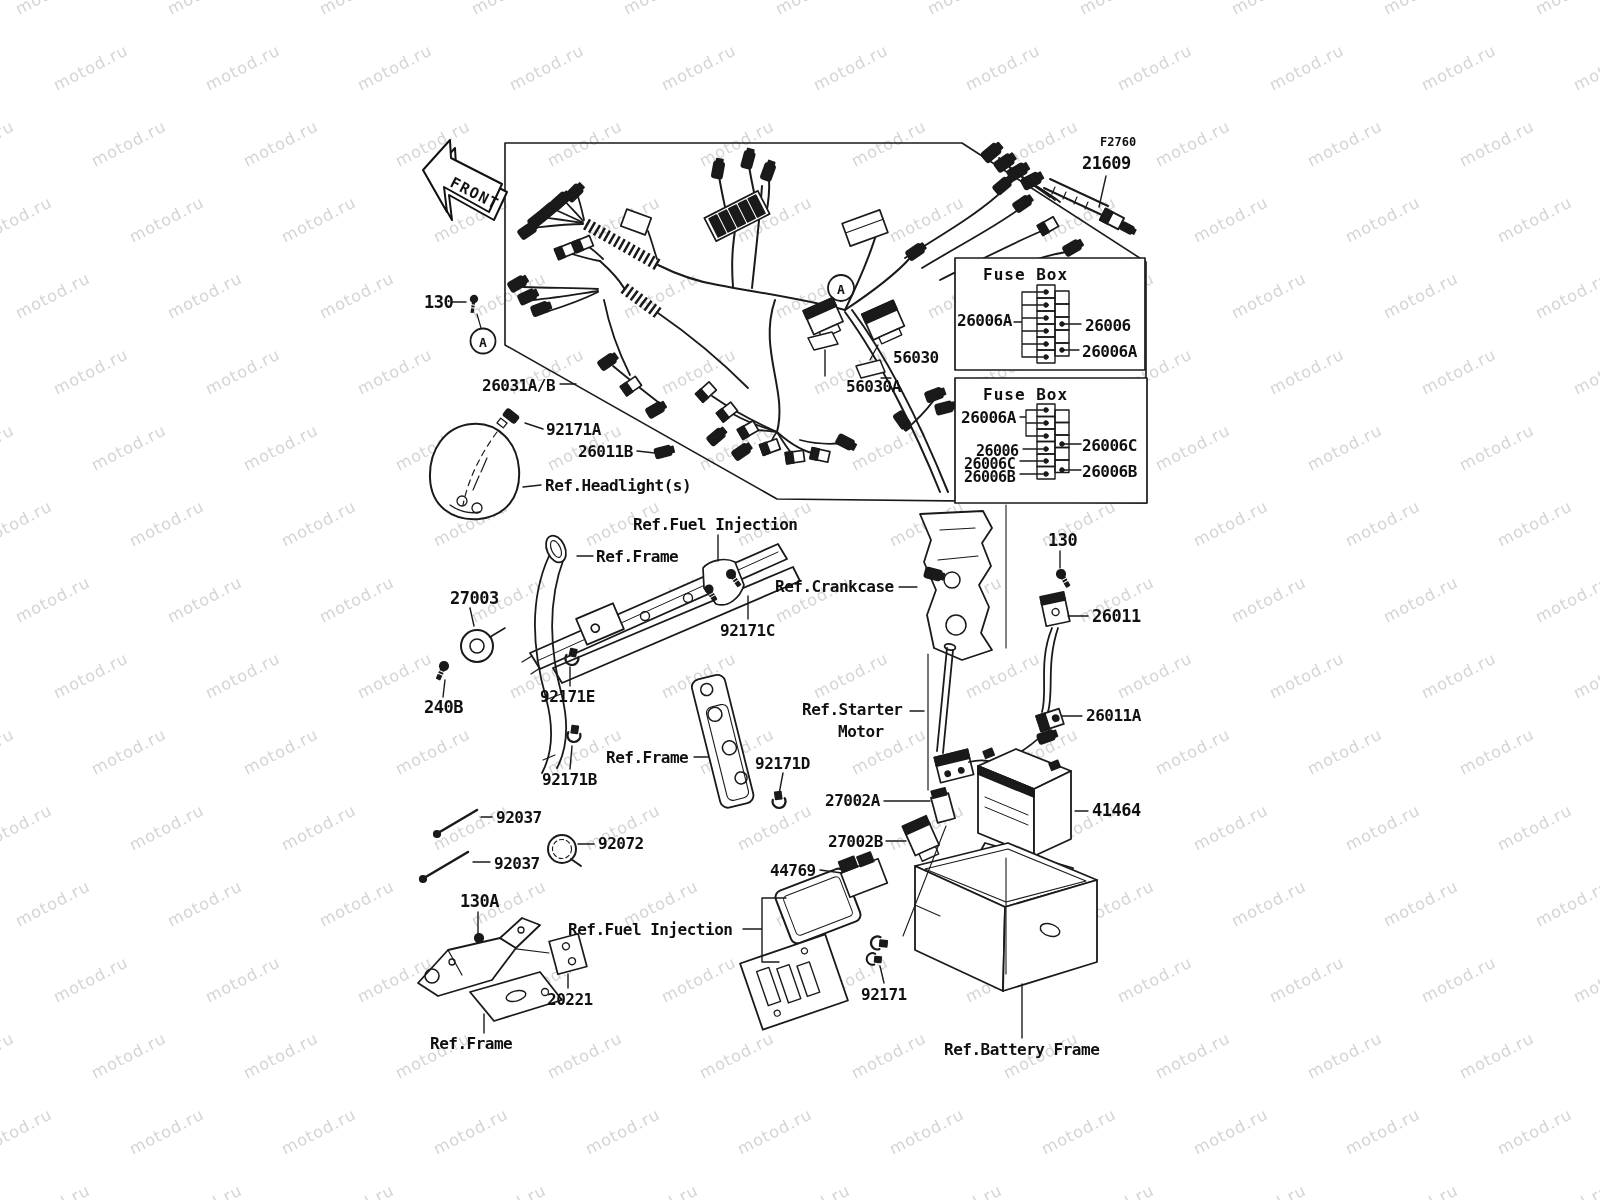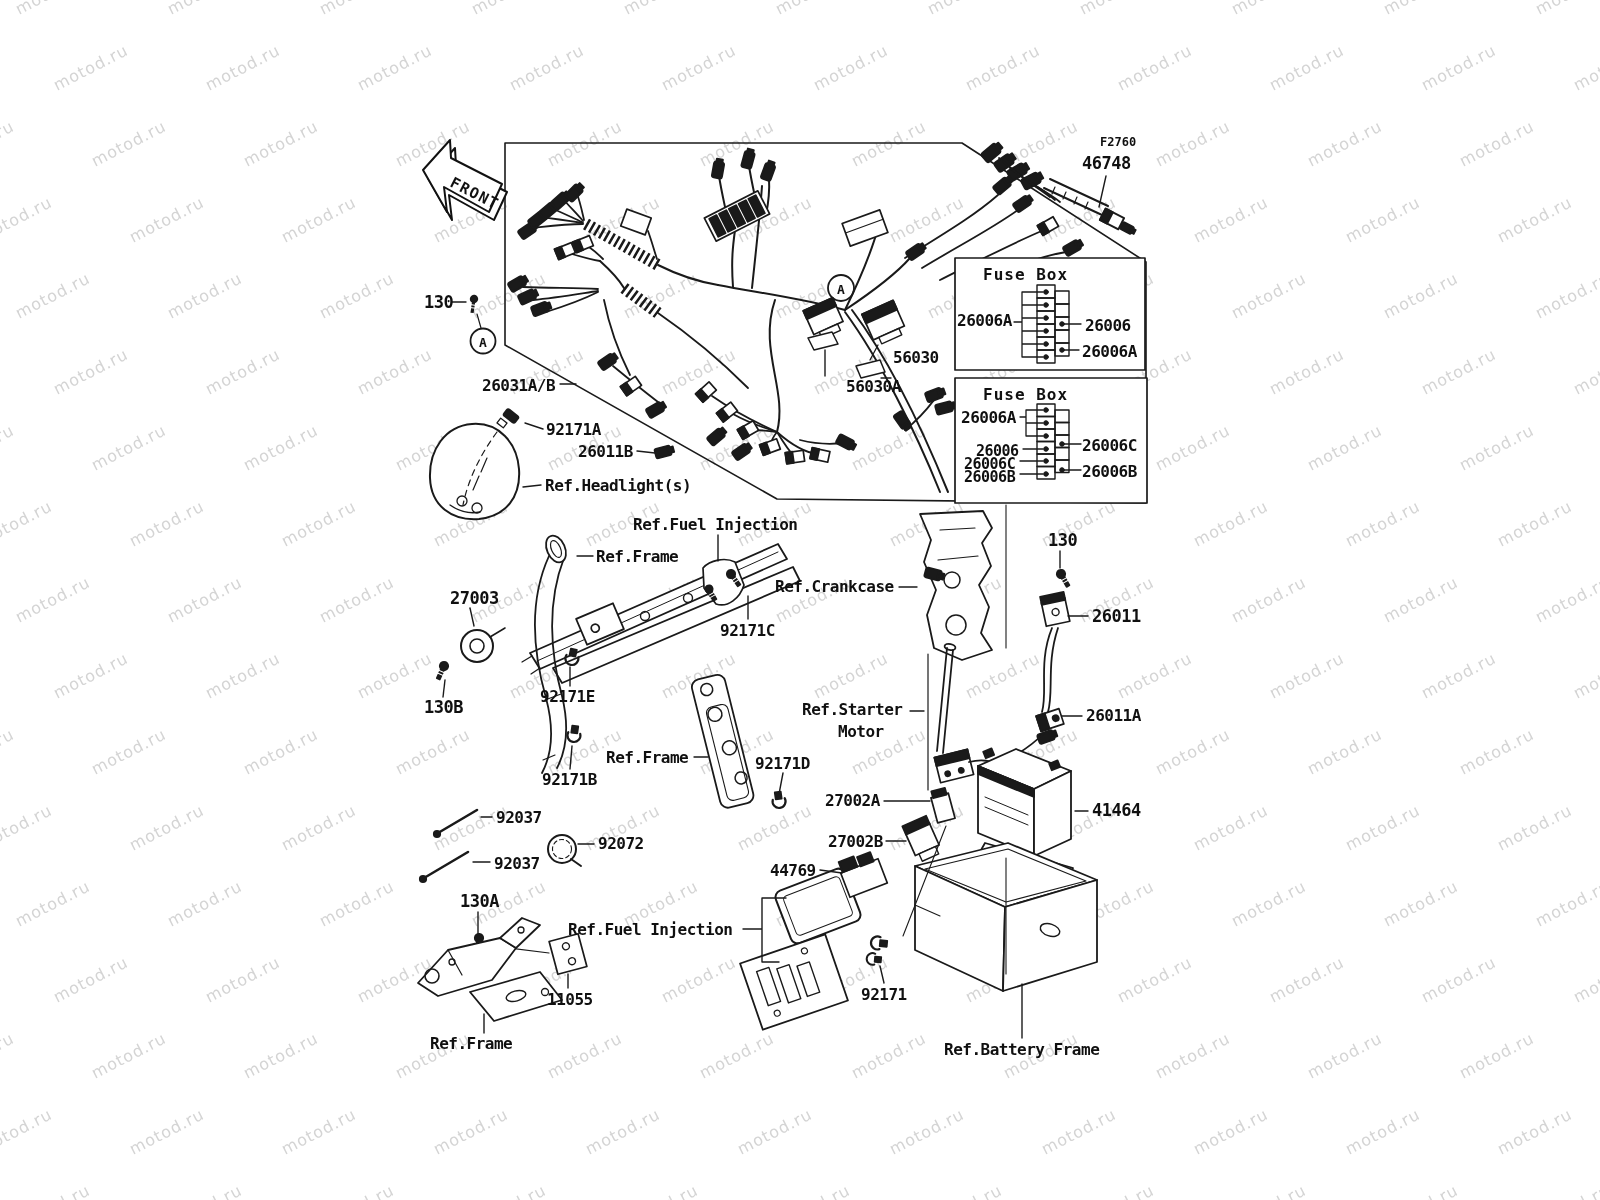--- a/index.html
+++ b/index.html
@@ -660,21 +660,21 @@
       <path d="M484,1033 V1014"></path>
       <path d="M884,983 L880,966"></path>
       <path d="M1022,984 V1038"></path>
       <path d="M1006,505 V648" stroke-width="1.1"></path>
       <path d="M1006,858 V974" stroke-width="1.1"></path>
     </g>
   </svg>
 
   <div id="label-layer">
     <div class="lbl sm" style="left:1100px;top:134px">F2760</div>
-    <div class="lbl big" style="left:1082px;top:155px">46748</div>
+    <div class="lbl big" style="left:1082px;top:155px">21609</div>
     <div class="lbl big" style="left:424px;top:294px">130</div>
     <div class="lbl" style="left:482px;top:377px">26031A/B</div>
     <div class="lbl" style="left:546px;top:421px">92171A</div>
     <div class="lbl" style="left:578px;top:443px">26011B</div>
     <div class="lbl" style="left:545px;top:477px">Ref.Headlight(s)</div>
     <div class="lbl" style="left:983px;top:266px;letter-spacing:1px">Fuse Box</div>
     <div class="lbl" style="left:957px;top:312px">26006A</div>
     <div class="lbl" style="left:1085px;top:317px">26006</div>
     <div class="lbl" style="left:1082px;top:343px">26006A</div>
     <div class="lbl" style="left:983px;top:386px;letter-spacing:1px">Fuse Box</div>
@@ -686,35 +686,35 @@
     <div class="lbl tight" style="left:964px;top:469px">26006B</div>
     <div class="lbl" style="left:846px;top:378px">56030A</div>
     <div class="lbl" style="left:893px;top:349px">56030</div>
     <div class="lbl" style="left:633px;top:516px">Ref.Fuel Injection</div>
     <div class="lbl" style="left:596px;top:548px">Ref.Frame</div>
     <div class="lbl" style="left:775px;top:578px">Ref.Crankcase</div>
     <div class="lbl big" style="left:1048px;top:532px">130</div>
     <div class="lbl big" style="left:1092px;top:608px">26011</div>
     <div class="lbl big" style="left:450px;top:590px">27003</div>
     <div class="lbl" style="left:720px;top:622px">92171C</div>
-    <div class="lbl big" style="left:424px;top:699px">130B</div>
+    <div class="lbl big" style="left:424px;top:699px">240B</div>
     <div class="lbl" style="left:540px;top:688px">92171E</div>
     <div class="lbl" style="left:542px;top:771px">92171B</div>
     <div class="lbl" style="left:606px;top:749px">Ref.Frame</div>
     <div class="lbl" style="left:755px;top:755px">92171D</div>
     <div class="lbl" style="left:802px;top:701px">Ref.Starter</div>
     <div class="lbl" style="left:838px;top:723px">Motor</div>
     <div class="lbl" style="left:1086px;top:707px">26011A</div>
     <div class="lbl big" style="left:1092px;top:802px">41464</div>
     <div class="lbl" style="left:825px;top:792px">27002A</div>
     <div class="lbl" style="left:828px;top:833px">27002B</div>
     <div class="lbl" style="left:770px;top:862px">44769</div>
     <div class="lbl" style="left:496px;top:809px">92037</div>
     <div class="lbl" style="left:598px;top:835px">92072</div>
     <div class="lbl" style="left:494px;top:855px">92037</div>
     <div class="lbl big" style="left:460px;top:893px">130A</div>
     <div class="lbl" style="left:568px;top:921px">Ref.Fuel Injection</div>
-    <div class="lbl" style="left:547px;top:991px">11055</div>
+    <div class="lbl" style="left:547px;top:991px">20221</div>
     <div class="lbl" style="left:430px;top:1035px">Ref.Frame</div>
     <div class="lbl" style="left:861px;top:986px">92171</div>
     <div class="lbl" style="left:944px;top:1041px">Ref.Battery Frame</div>
   </div>
 </div>
 
 </body></html>

